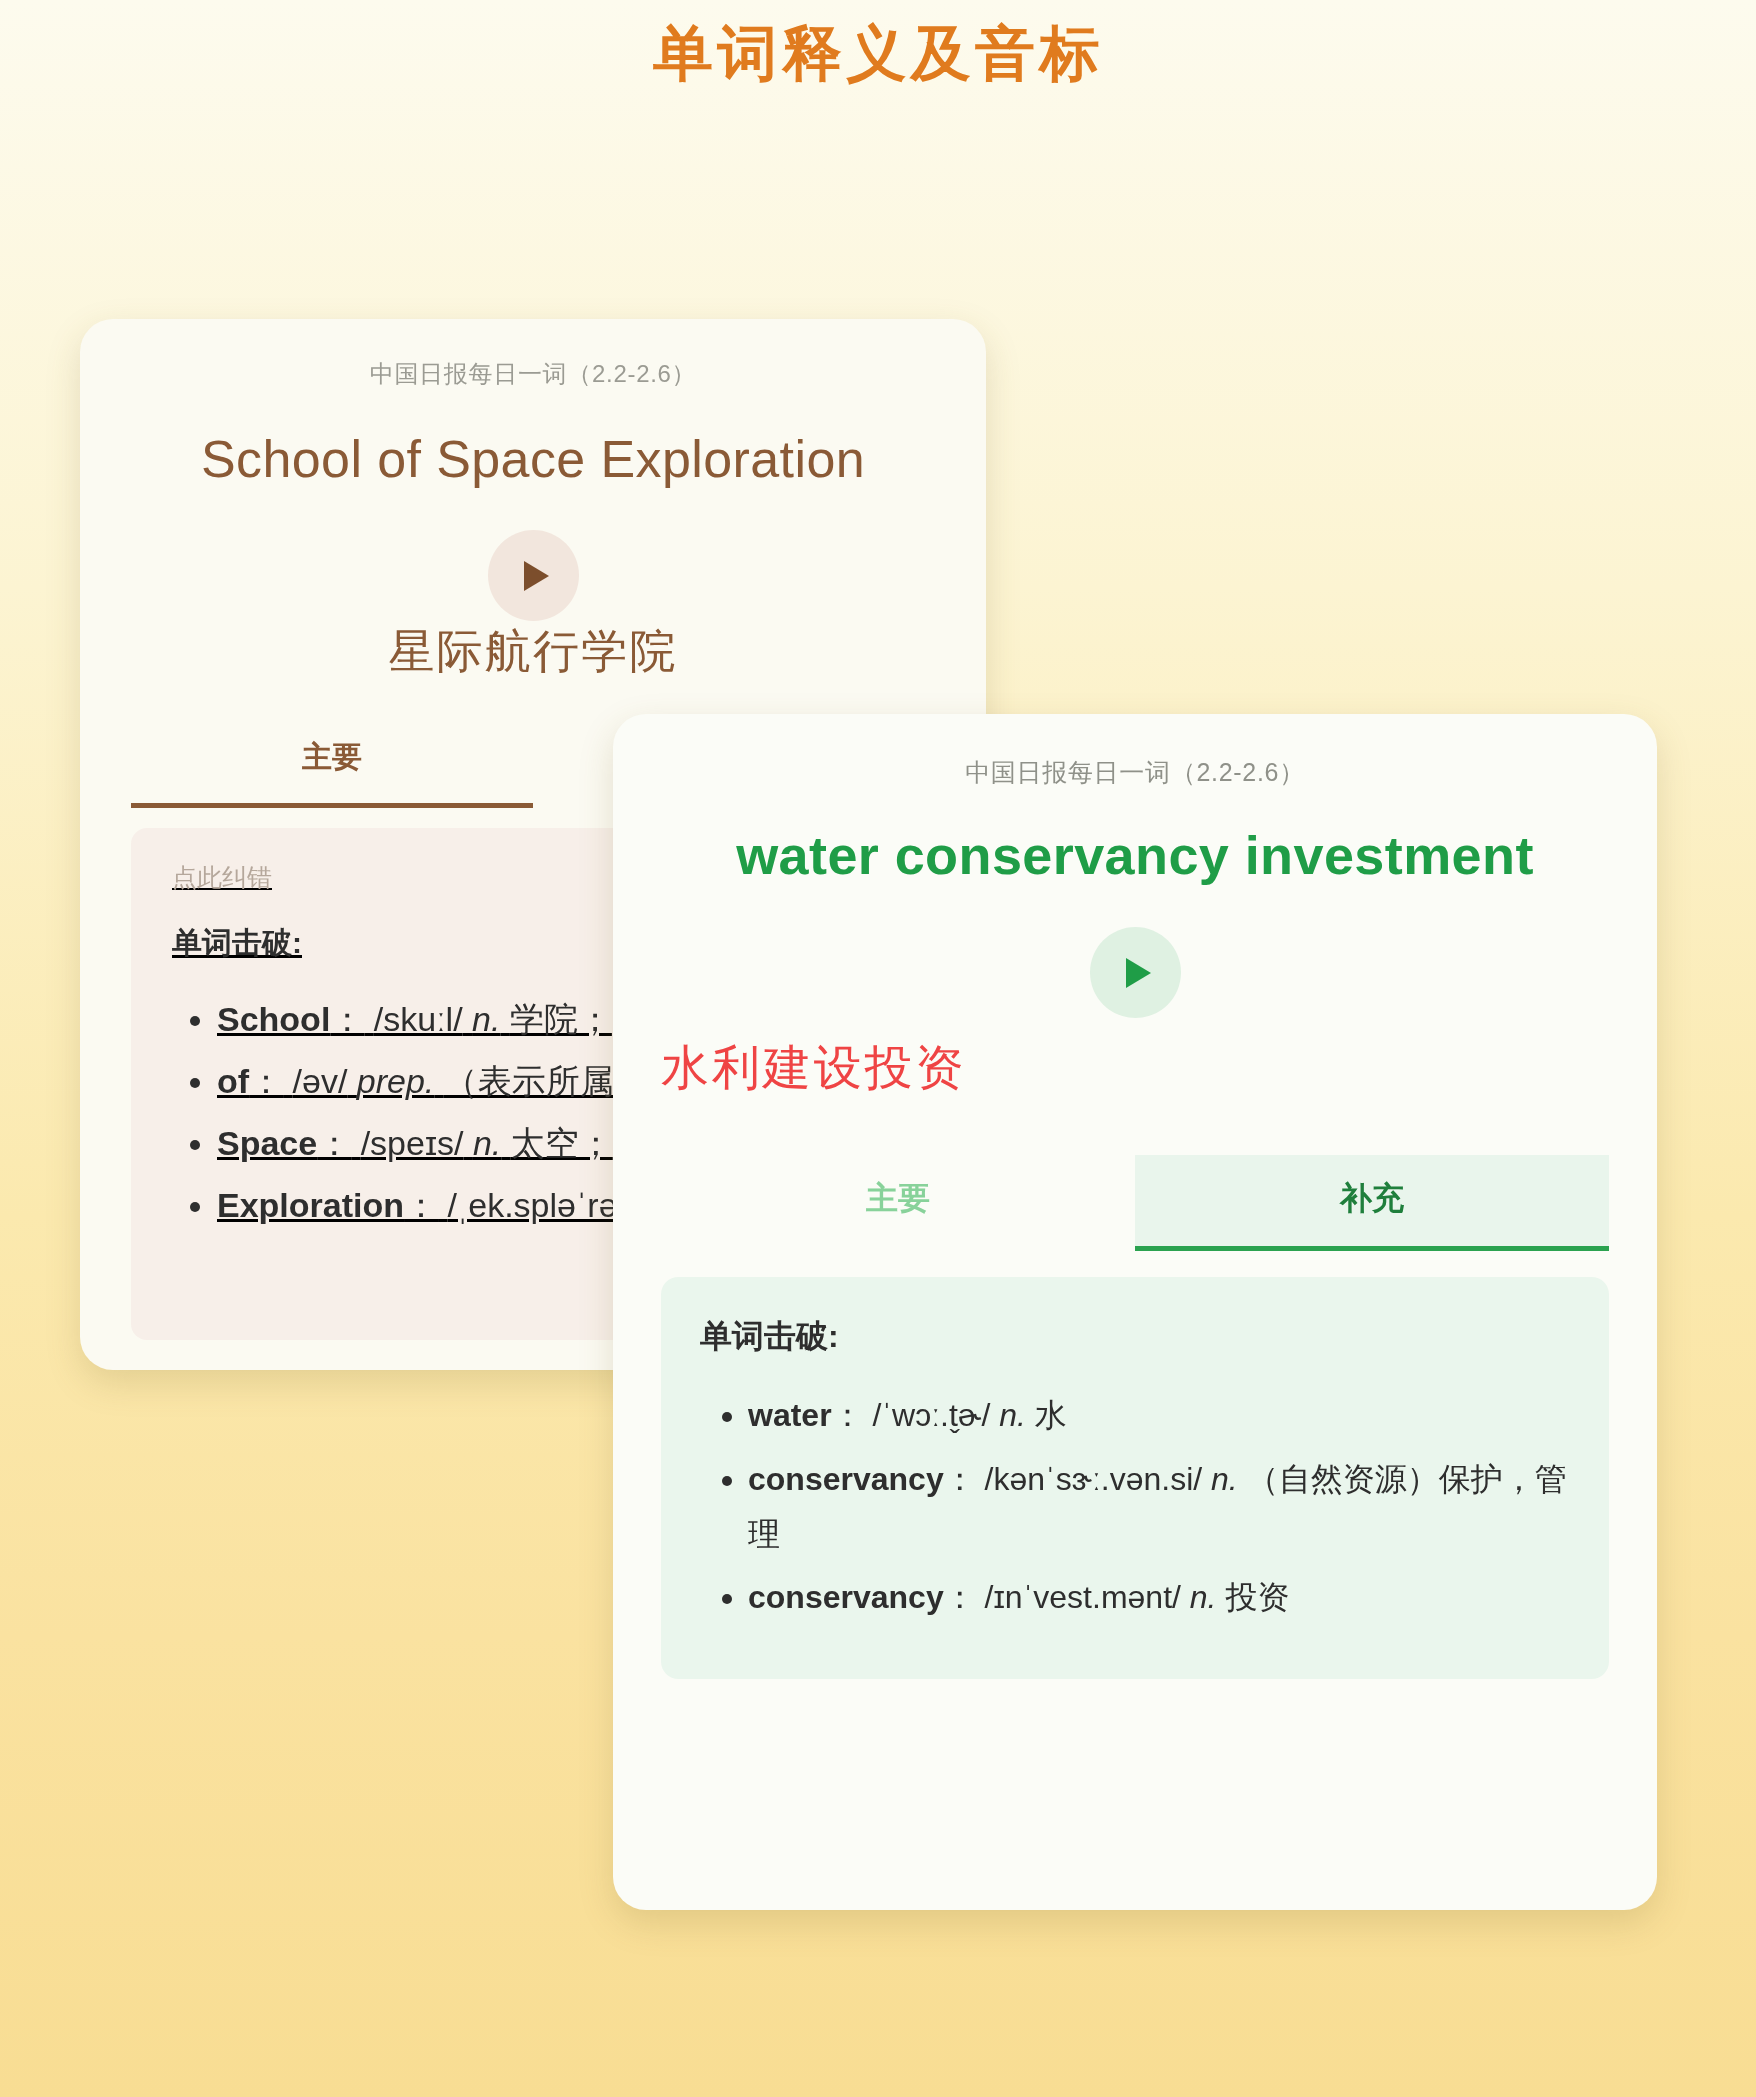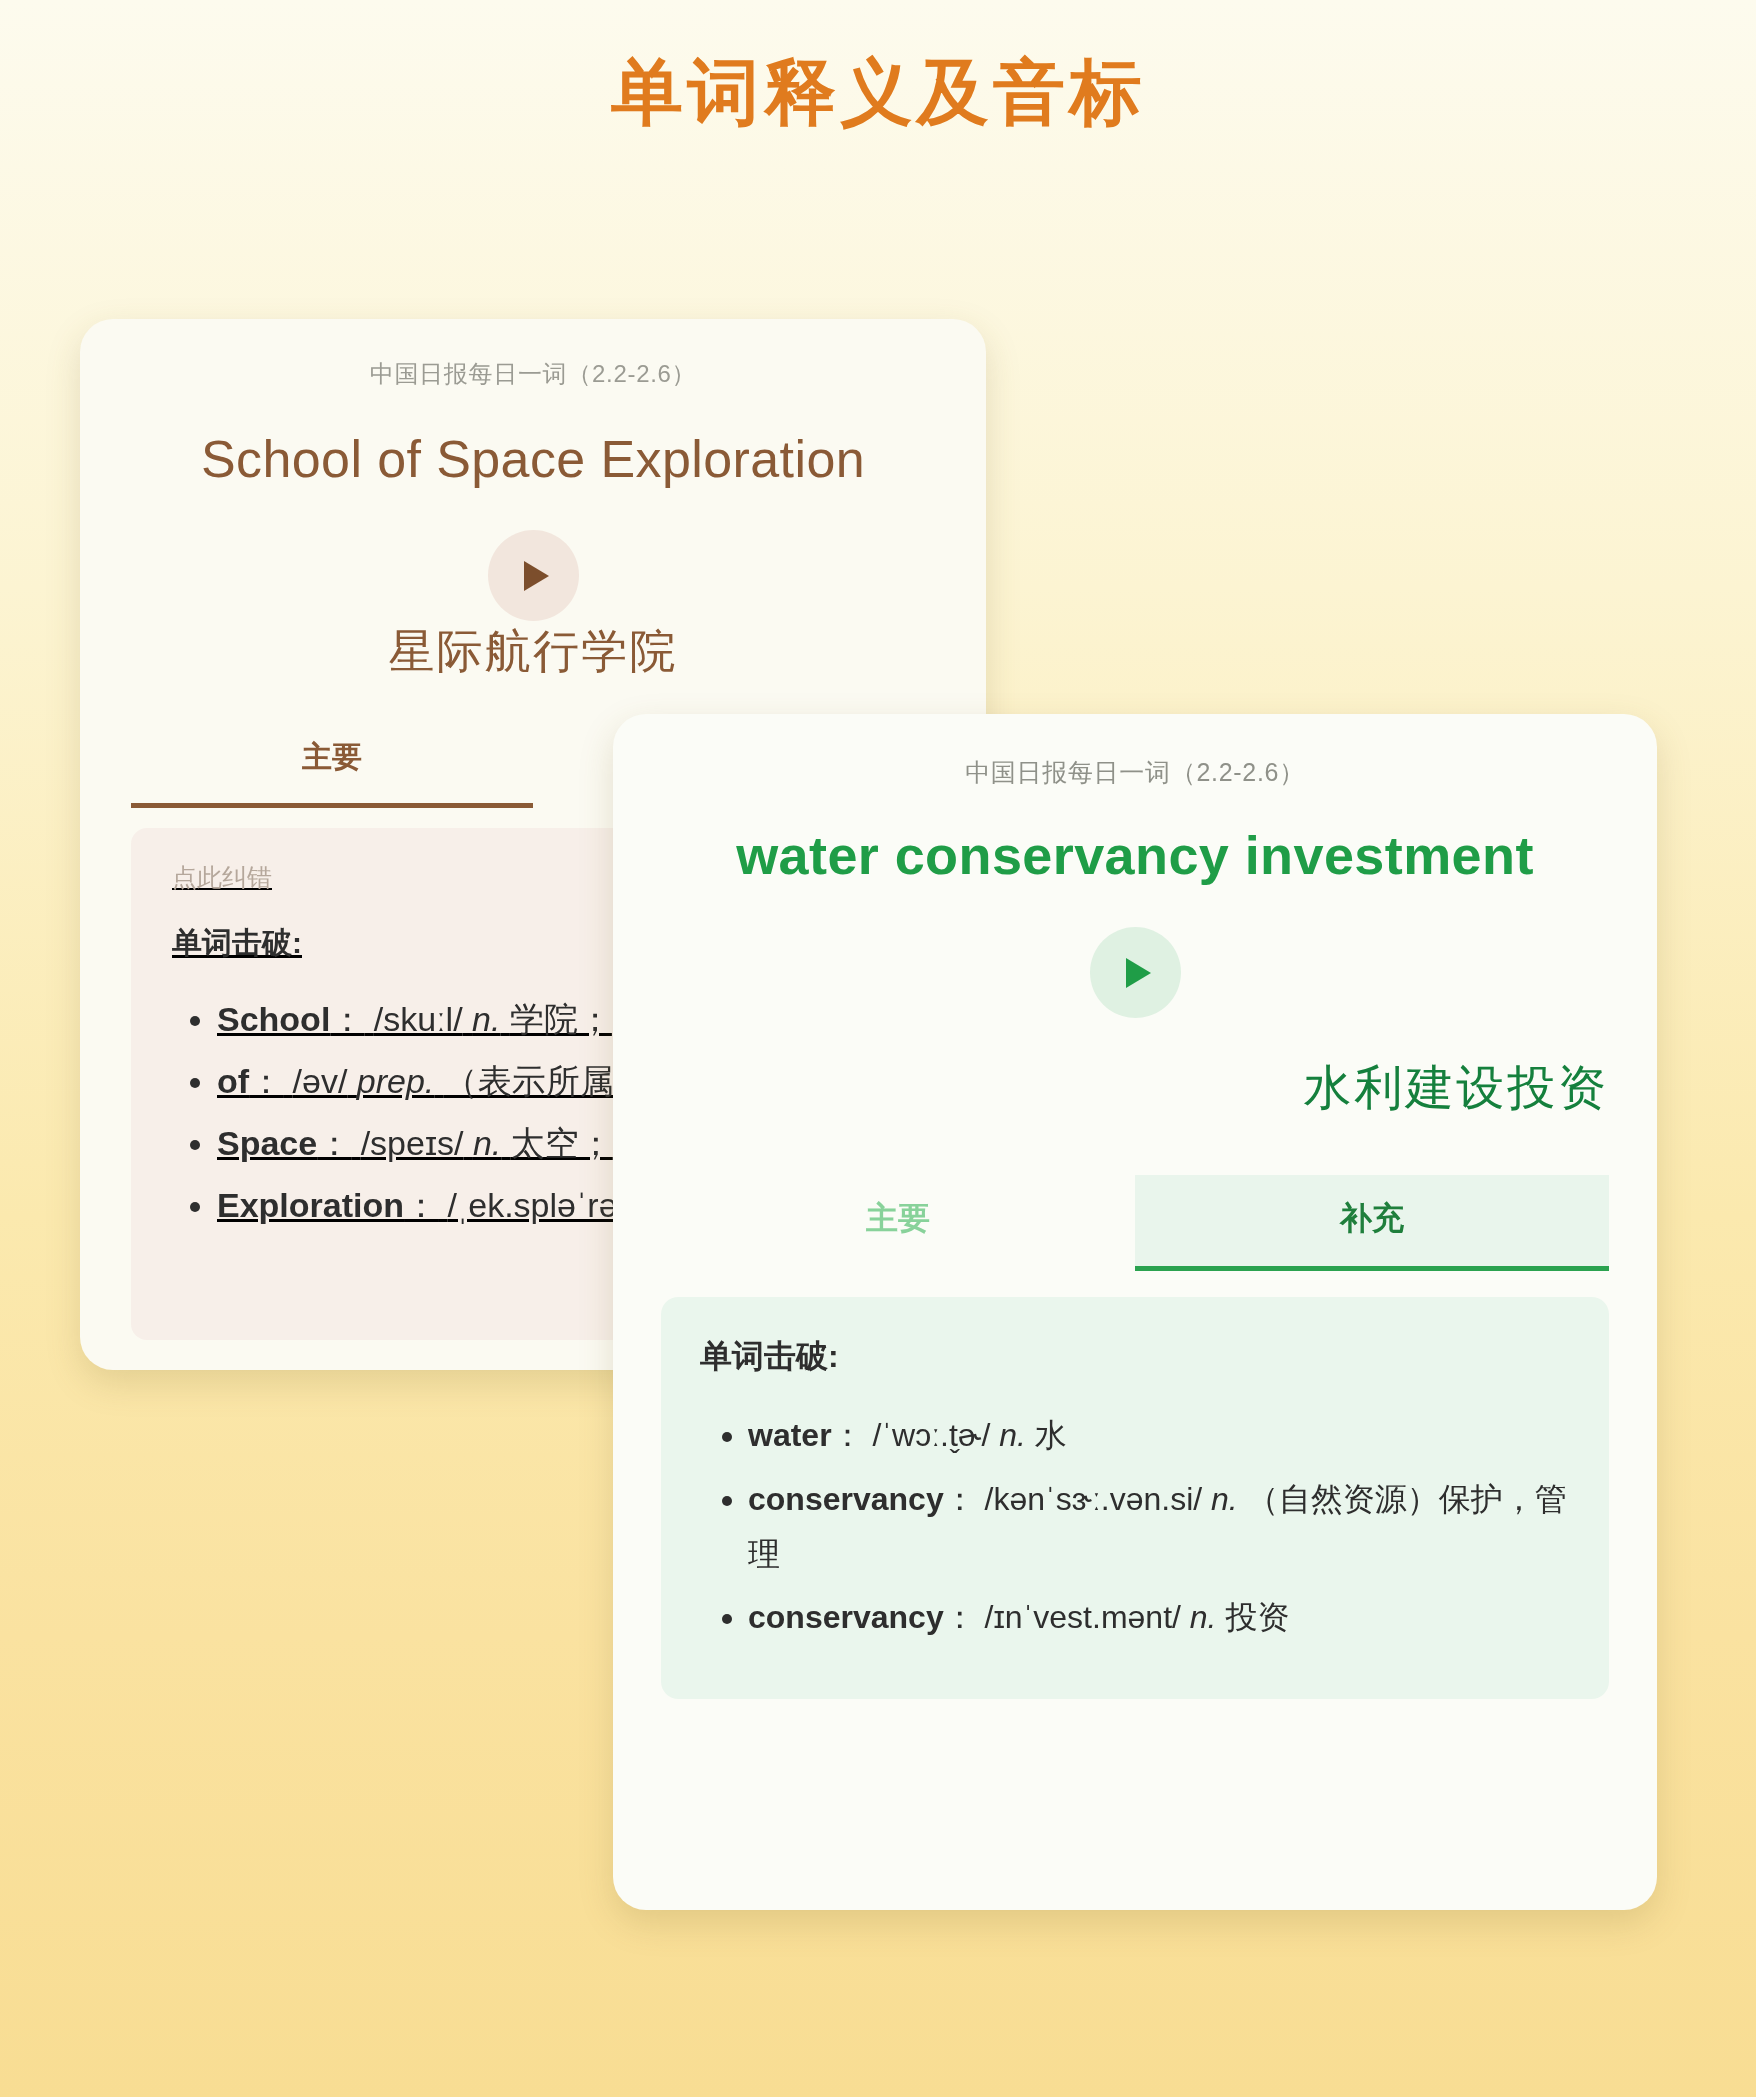--- a/index.html
+++ b/index.html
@@ -11,25 +11,25 @@
     height: 2097px;
     font-family: "Liberation Sans", sans-serif;
     background: linear-gradient(180deg, #fdfbee 0%, #fcf4d2 28%, #fbe9ae 58%, #fae2a0 78%, #f8dd93 100%);
     position: relative;
     overflow: hidden;
   }
 
   
   .page-title {
     text-align: center;
-    font-size: 72px;
+    font-size: 60px;
     font-weight: 700;
     color: #e07b1e;
     letter-spacing: 4.4px;
-    padding-top: 49px;
+    padding-top: 18px;
     line-height: 1.2;
     font-family: "Liberation Sans", sans-serif;
   }
 
   
   .card {
     position: absolute;
     border-radius: 33px;
     box-shadow: 0 13px 35px rgba(120, 100, 40, 0.18);
     overflow: hidden;
@@ -155,24 +155,24 @@
   }
   .card-front .play-btn { background: #dff1e2; }
   .card-front .play-tri {
     width: 0; height: 0;
     border-left: 25px solid #1f9d47;
     border-top: 15px solid transparent;
     border-bottom: 15px solid transparent;
     margin-left: 7.3px;
   }
   .card-front .translation {
-    text-align: right;
+    text-align: left;
     font-size: 48px;
-    color: #15803d;
-    margin-top: 38px;
+    color: #ef4444;
+    margin-top: 18px;
     letter-spacing: 2.9px;
   }
   .card-front .tabs {
     display: flex;
     margin-top: 55px;
   }
   .card-front .tab {
     flex: 1;
     text-align: center;
     font-size: 32px;

